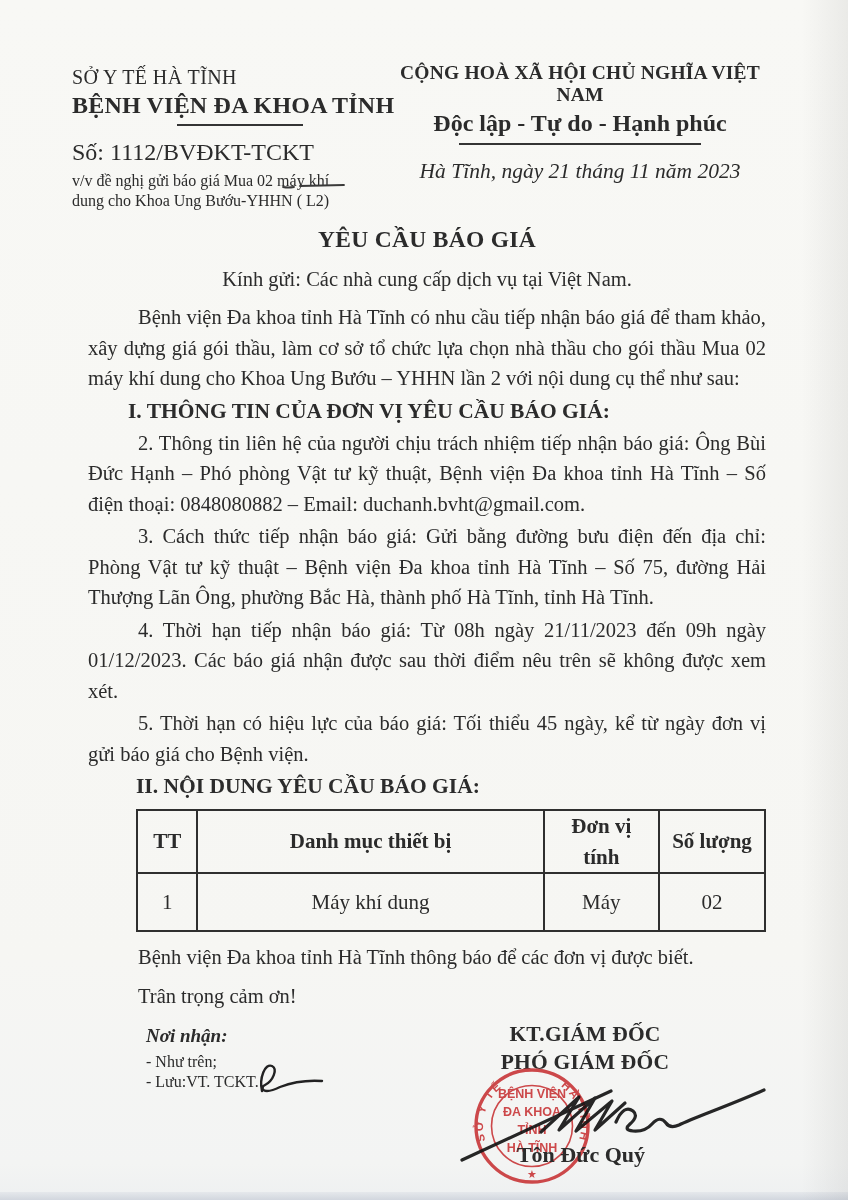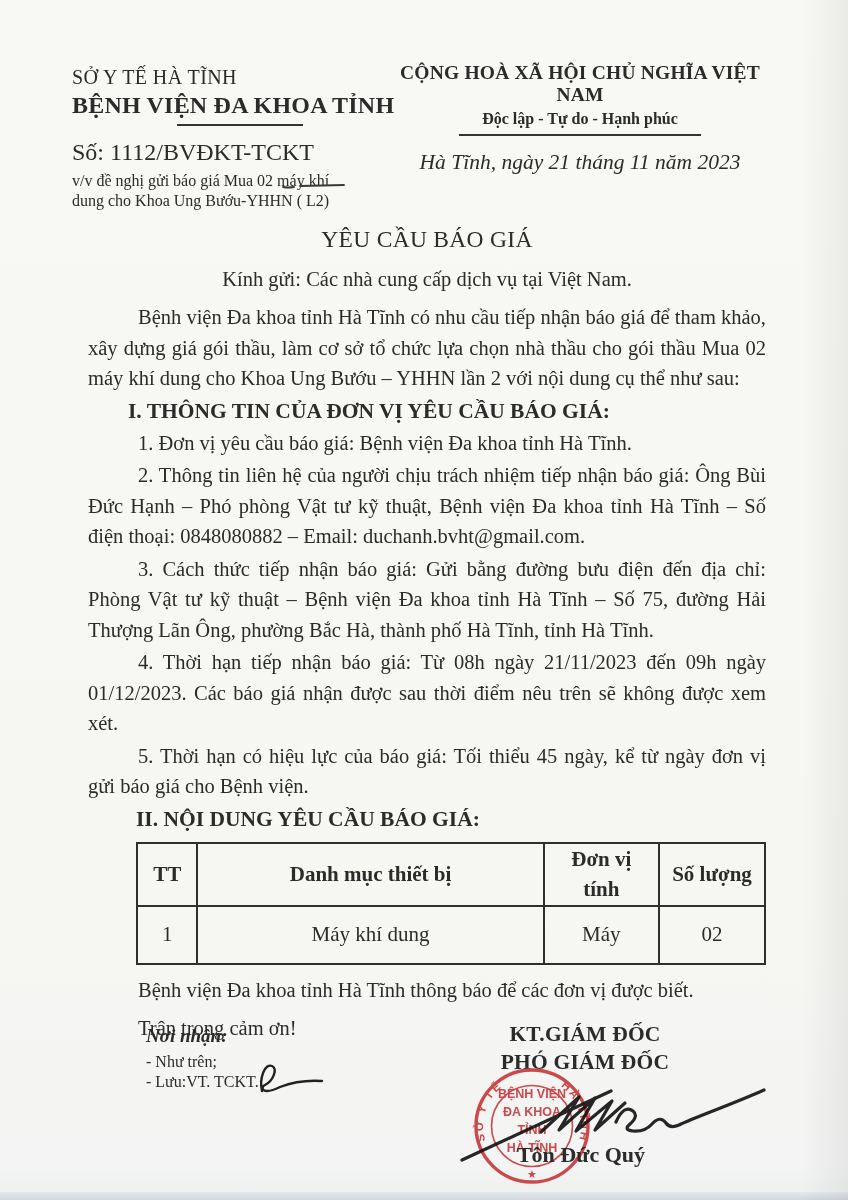--- a/index.html
+++ b/index.html
@@ -14,27 +14,27 @@
     background:linear-gradient(180deg,#e2e5e9,#c8ced8);opacity:.75;}
   
   .hdr-left{position:absolute;left:72px;top:66px;width:336px;text-align:left;}
   .org1{font-size:20px;letter-spacing:.4px;}
   .org2{font-size:24px;font-weight:bold;margin-top:3px;letter-spacing:.2px;}
   .rule1{width:126px;height:2px;background:#343434;margin:5px auto 0;}
   .doc-no{font-size:24px;margin-top:13px;}
   .subject{font-size:16px;line-height:20px;margin-top:5px;}
   .hdr-right{position:absolute;left:378px;top:62px;width:404px;text-align:center;}
   .nat1{font-size:19.5px;font-weight:bold;letter-spacing:.2px;}
-  .nat2{font-size:16px;font-weight:bold;margin-top:4px;}
+  .nat2{font-size:24px;font-weight:bold;margin-top:4px;}
   .rule2{width:242px;height:2px;background:#343434;margin:6px auto 0;}
   .date-line{font-style:italic;font-size:21.5px;margin-top:14px;}
   .pen-underline{position:absolute;left:280px;top:178px;}
   
   .body{position:absolute;left:88px;top:224px;width:678px;font-size:20.5px;line-height:30.5px;}
-  .doc-title{text-align:center;font-weight:normal;font-size:23.5px;line-height:30px;margin:0 0 10px;letter-spacing:.3px;}
+  .doc-title{text-align:center;font-weight:bold;font-size:23.5px;line-height:30px;margin:0 0 10px;letter-spacing:.3px;}
   .salutation{text-align:center;line-height:30px;margin:0 0 8px;}
   .para{text-align:justify;text-indent:50px;margin:0 0 2px;}
   .sec-head{font-weight:bold;font-size:21.5px;line-height:30px;padding-left:40px;margin:2px 0 2px;}
   .sec-head.second{margin-bottom:6px;padding-left:48px;}
   table.quote{border-collapse:collapse;margin:8px 0 10px 48px;}
   table.quote th,table.quote td{border:2px solid #2f2f2f;font-size:21px;}
   table.quote th{font-weight:bold;height:50px;text-align:center;padding:0 8px;}
   table.quote td{height:56px;text-align:center;padding:0 8px;}
   .col-tt{width:44px;}.col-name{width:360px;}.col-unit{width:104px;}.col-qty{width:92px;}
   td.cell-name{text-align:left;padding-left:16px;}
@@ -78,21 +78,20 @@
     <div class="rule2"></div>
     <div class="date-line">Hà Tĩnh, ngày 21 tháng 11 năm 2023</div>
   </div>
 
   <div class="body">
     <div class="doc-title">YÊU CẦU BÁO GIÁ</div>
     <div class="salutation">Kính gửi: Các nhà cung cấp dịch vụ tại Việt Nam.</div>
     <p class="para">Bệnh viện Đa khoa tỉnh Hà Tĩnh có nhu cầu tiếp nhận báo giá để tham khảo, xây dựng giá gói thầu, làm cơ sở tổ chức lựa chọn nhà thầu cho gói thầu Mua 02 máy khí dung cho Khoa Ung Bướu – YHHN lần 2 với nội dung cụ thể như sau:</p>
 
     <div class="sec-head">I. THÔNG TIN CỦA ĐƠN VỊ YÊU CẦU BÁO GIÁ:</div>
-    <p class="para">1. Đơn vị yêu cầu báo giá: Bệnh viện Đa khoa tỉnh Hà Tĩnh.</p>
     <p class="para">2. Thông tin liên hệ của người chịu trách nhiệm tiếp nhận báo giá: Ông Bùi Đức Hạnh – Phó phòng Vật tư kỹ thuật, Bệnh viện Đa khoa tỉnh Hà Tĩnh – Số điện thoại: 0848080882 – Email: duchanh.bvht@gmail.com.</p>
     <p class="para">3. Cách thức tiếp nhận báo giá: Gửi bằng đường bưu điện đến địa chỉ: Phòng Vật tư kỹ thuật – Bệnh viện Đa khoa tỉnh Hà Tĩnh – Số 75, đường Hải Thượng Lãn Ông, phường Bắc Hà, thành phố Hà Tĩnh, tỉnh Hà Tĩnh.</p>
     <p class="para">4. Thời hạn tiếp nhận báo giá: Từ 08h ngày 21/11/2023 đến 09h ngày 01/12/2023. Các báo giá nhận được sau thời điểm nêu trên sẽ không được xem xét.</p>
     <p class="para">5. Thời hạn có hiệu lực của báo giá: Tối thiểu 45 ngày, kể từ ngày đơn vị gửi báo giá cho Bệnh viện.</p>
 
     <div class="sec-head second">II. NỘI DUNG YÊU CẦU BÁO GIÁ:</div>
 
     <table class="quote">
       <thead>
         <tr>

